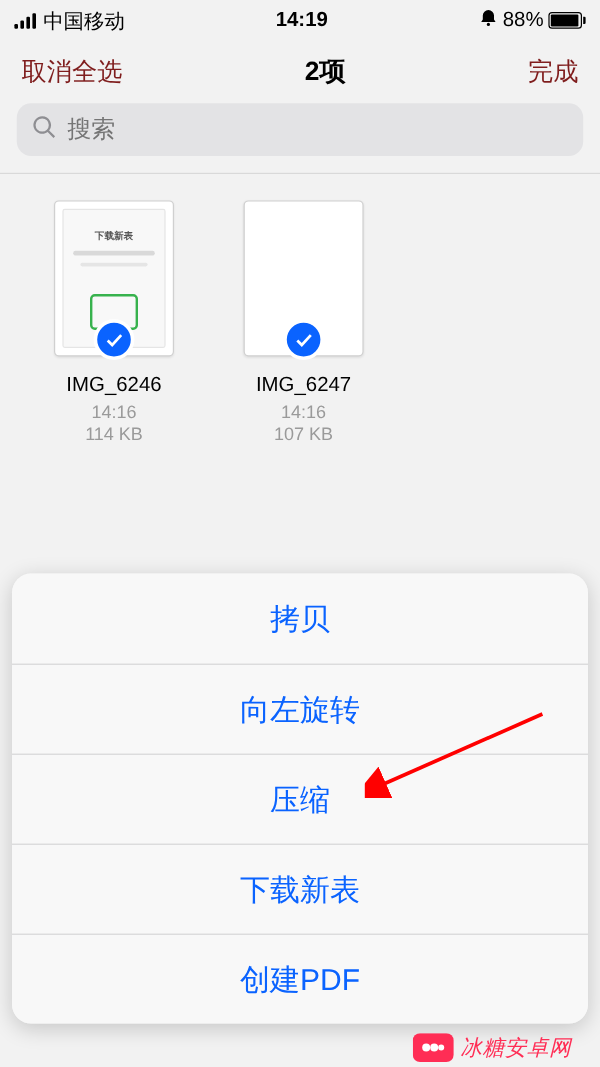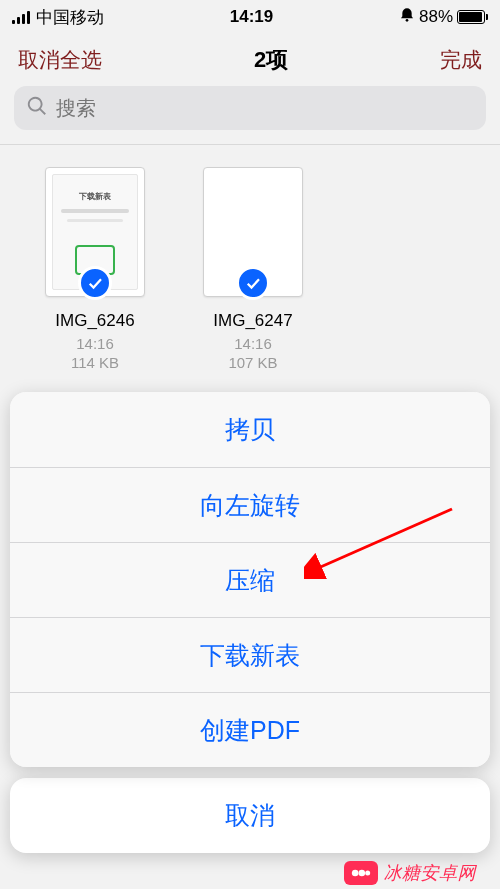--- a/index.html
+++ b/index.html
@@ -163,21 +163,20 @@
               <marker id="ah" markerWidth="10" markerHeight="10" refX="2" refY="5" orient="auto">
                 <path d="M0,0 L10,5 L0,10 z" fill="#ff0000"></path>
               </marker>
             </defs>
           <line x1="148" y1="2" x2="12" y2="62" stroke="#ff0000" stroke-width="3" marker-end="url(#ah)"></line>
         </svg>
       </div>
       <div class="sheet-item">下载新表</div>
       <div class="sheet-item">创建PDF</div>
     </div>
-    <div class="sheet-cancel">取消</div>
   </div>
 </div>
 
 <div class="watermark">
   <div class="wm-badge">
     <svg viewBox="0 0 24 14">
         <circle cx="5" cy="7" r="4"></circle>
         <circle cx="13" cy="7" r="4"></circle>
         <circle cx="20" cy="7" r="3"></circle>
       </svg>

